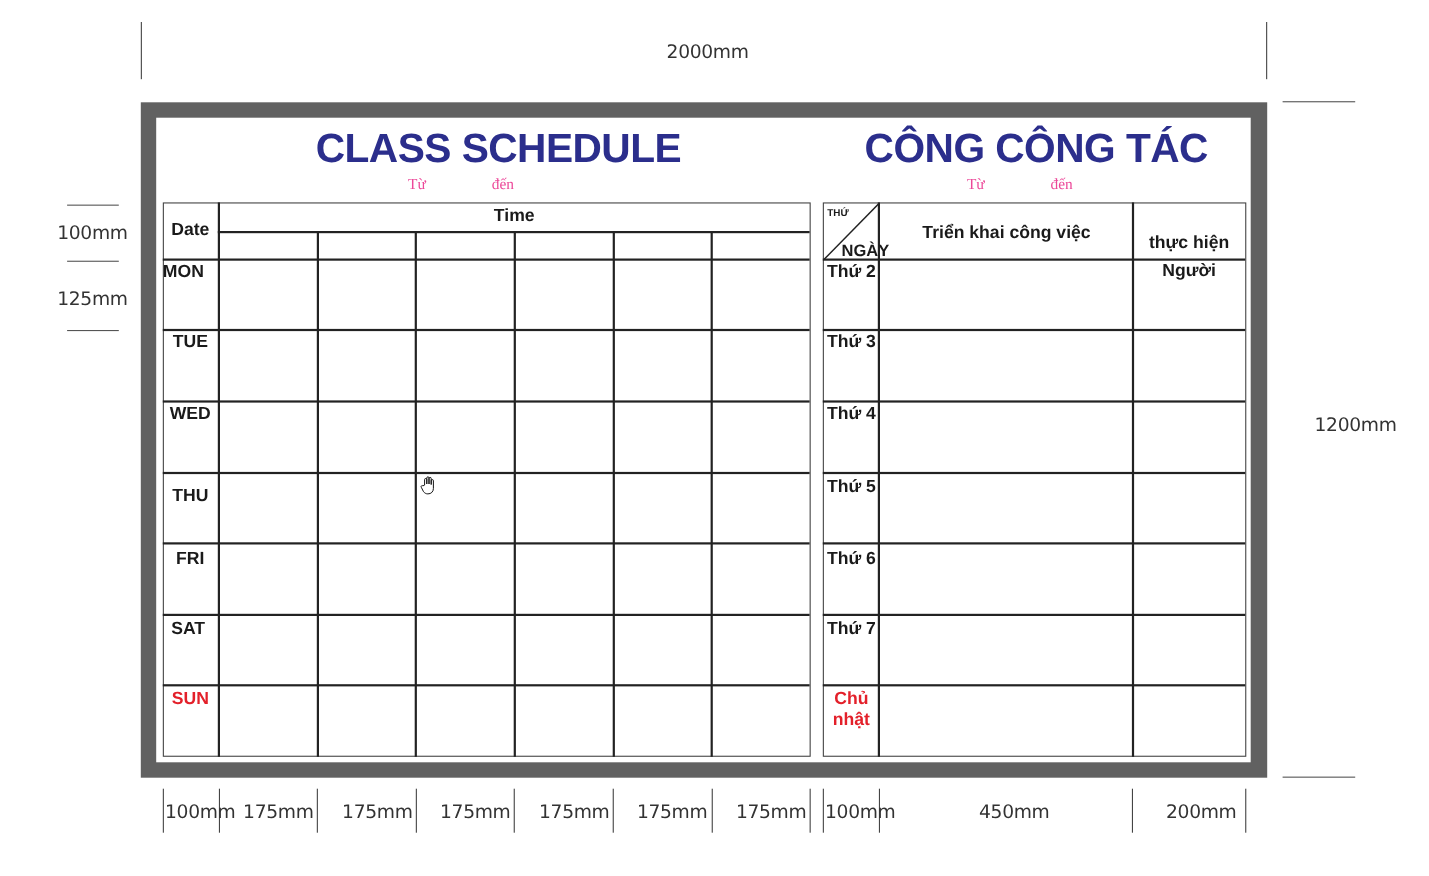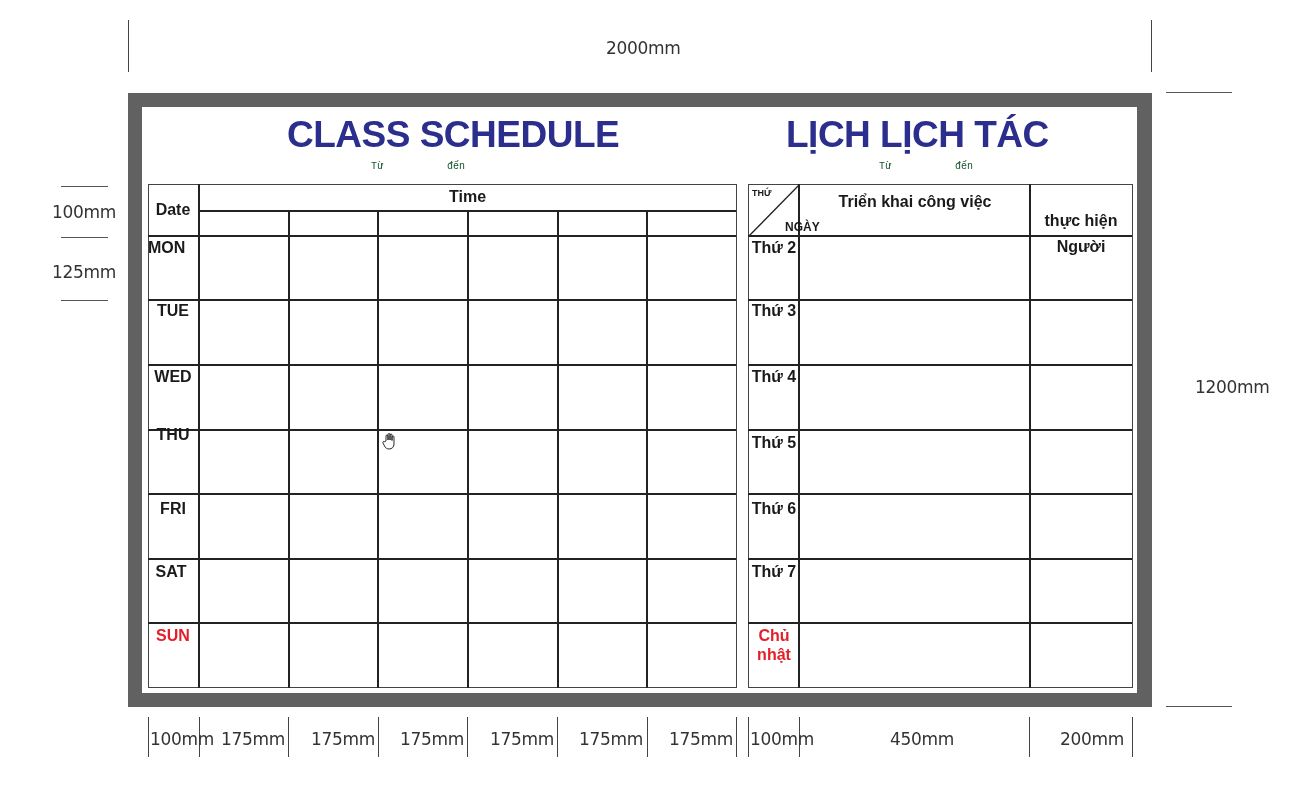--- a/index.html
+++ b/index.html
@@ -8,21 +8,21 @@
 
   .abs { position: absolute; }
   .dim-text { font-family: "DejaVu Sans", sans-serif; font-size: 17px; color: #333; letter-spacing: -0.3px; }
   .vline { position: absolute; width: 1px; background: #444; }
   .hline { position: absolute; height: 1px; background: #555; }
 
   .frame { position: absolute; left: 128px; top: 93px; width: 1024px; height: 614px; background: #616161; }
   .board { position: absolute; left: 142px; top: 107px; width: 995px; height: 586px; background: #fff; }
 
   .title { position: absolute; font-family: "Liberation Sans", sans-serif; font-weight: bold; font-size: 37px; color: #2b2e8c; letter-spacing: -0.5px; white-space: nowrap; }
-  .sub { position: absolute; font-family: Liberation Mono, monospace; font-size: 10px; color: #14532d; }
+  .sub { position: absolute; font-family: Liberation Serif, serif; font-size: 14px; color: #ec4899; }
 
   
   .grid { position: absolute; border: 1.5px solid #444; }
   .gl-v { position: absolute; width: 1.5px; background: #222; }
   .gl-h { position: absolute; height: 1.5px; background: #222; }
   .lbl { position: absolute; font-family: "Liberation Sans", sans-serif; font-weight: bold; font-size: 16px; color: #1a1a1a; text-align: center; white-space: nowrap; }
   .lbl.red { color: #e3202a; }
   .hdr { position: absolute; font-family: "Liberation Sans", sans-serif; font-weight: bold; font-size: 16px; text-align: center; line-height: 19px; }
   .cursor { position: absolute; left: 381px; top: 432px; width: 18px; height: 20px; }
 </style>
@@ -67,21 +67,21 @@
 <div class="abs dim-text" style="left:890px; top:729px;">450mm</div>
 <div class="abs dim-text" style="left:1060px; top:729px;">200mm</div>
 
 <div class="frame"></div>
 <div class="board"></div>
 
 <div class="title" style="left:287px; top:114px;">CLASS SCHEDULE</div>
 <div class="sub" style="left:371px; top:161px;">Từ</div>
 <div class="sub" style="left:447px; top:161px;">đến</div>
 
-<div class="title" style="left:786px; top:114px;">LỊCH LỊCH TÁC</div>
+<div class="title" style="left:786px; top:114px;">CÔNG CÔNG TÁC</div>
 <div class="sub" style="left:879px; top:161px;">Từ</div>
 <div class="sub" style="left:955px; top:161px;">đến</div>
 
 <div class="grid" style="left:148px; top:184px; width:589px; height:504px;"></div>
 
 <div class="gl-v" style="left:198px; top:184px; height:504px;"></div>
 <div class="gl-v" style="left:288px; top:210px; height:478px;"></div>
 <div class="gl-v" style="left:377px; top:210px; height:478px;"></div>
 <div class="gl-v" style="left:467px; top:210px; height:478px;"></div>
 <div class="gl-v" style="left:557px; top:210px; height:478px;"></div>
@@ -95,43 +95,43 @@
 <div class="gl-h" style="left:148px; top:493px; width:588px;"></div>
 <div class="gl-h" style="left:148px; top:558px; width:588px;"></div>
 <div class="gl-h" style="left:148px; top:622px; width:588px;"></div>
 
 <div class="lbl" style="left:148px; top:201px; width:50px;">Date</div>
 <div class="lbl" style="left:199px; top:188px; width:537px;">Time</div>
 
 <div class="lbl" style="left:148px; top:239px; width:29px;">MON</div>
 <div class="lbl" style="left:148px; top:302px; width:50px;">TUE</div>
 <div class="lbl" style="left:148px; top:368px; width:50px;">WED</div>
-<div class="lbl" style="left:148px; top:426px; width:50px;">THU</div>
+<div class="lbl" style="left:148px; top:442px; width:50px;">THU</div>
 <div class="lbl" style="left:148px; top:500px; width:50px;">FRI</div>
 <div class="lbl" style="left:148px; top:563px; width:46px;">SAT</div>
 <div class="lbl red" style="left:148px; top:627px; width:50px;">SUN</div>
 
 <div class="grid" style="left:748px; top:184px; width:385px; height:504px;"></div>
 <div class="gl-v" style="left:798px; top:184px; height:504px;"></div>
 <div class="gl-v" style="left:1029px; top:184px; height:504px;"></div>
 <div class="gl-h" style="left:748px; top:235px; width:384px;"></div>
 <div class="gl-h" style="left:748px; top:299px; width:384px;"></div>
 <div class="gl-h" style="left:748px; top:364px; width:384px;"></div>
 <div class="gl-h" style="left:748px; top:429px; width:384px;"></div>
 <div class="gl-h" style="left:748px; top:493px; width:384px;"></div>
 <div class="gl-h" style="left:748px; top:558px; width:384px;"></div>
 <div class="gl-h" style="left:748px; top:622px; width:384px;"></div>
 
 <svg class="abs" style="left:749px; top:185px;" width="50" height="51" viewBox="0 0 50 51">
   <line x1="0" y1="51" x2="50" y2="0" stroke="#222" stroke-width="1.3"></line>
 </svg>
 <div class="abs" style="left:752px; top:188px; font-family:'Liberation Sans',sans-serif; font-weight:bold; font-size:9px;">THỨ</div>
-<div class="abs" style="left:785px; top:220px; font-family:'Liberation Sans',sans-serif; font-weight:bold; font-size:12px;">NGÀY</div>
+<div class="abs" style="left:765px; top:220px; font-family:'Liberation Sans',sans-serif; font-weight:bold; font-size:15px;">NGÀY</div>
 
-<div class="hdr" style="left:799px; top:192px; width:232px;">Triển khai công việc</div>
+<div class="hdr" style="left:799px; top:202px; width:232px;">Triển khai công việc</div>
 <div class="hdr" style="left:1030px; top:204px; width:102px;margin-top:33px;">Người</div>
 <div class="hdr" style="left:1030px; top:211px; width:102px;">thực hiện</div>
 
 <div class="lbl" style="left:749px; top:239px; width:50px;">Thứ 2</div>
 <div class="lbl" style="left:749px; top:302px; width:50px;">Thứ 3</div>
 <div class="lbl" style="left:749px; top:368px; width:50px;">Thứ 4</div>
 <div class="lbl" style="left:749px; top:434px; width:50px;">Thứ 5</div>
 <div class="lbl" style="left:749px; top:500px; width:50px;">Thứ 6</div>
 <div class="lbl" style="left:749px; top:563px; width:50px;">Thứ 7</div>
 <div class="lbl red" style="left:749px; top:627px; width:50px;">Chủ</div>

